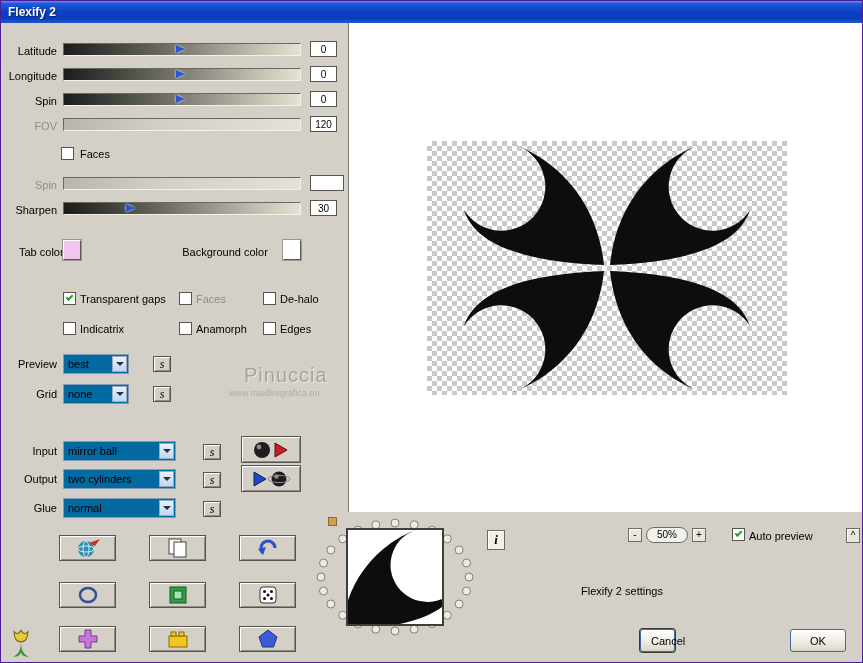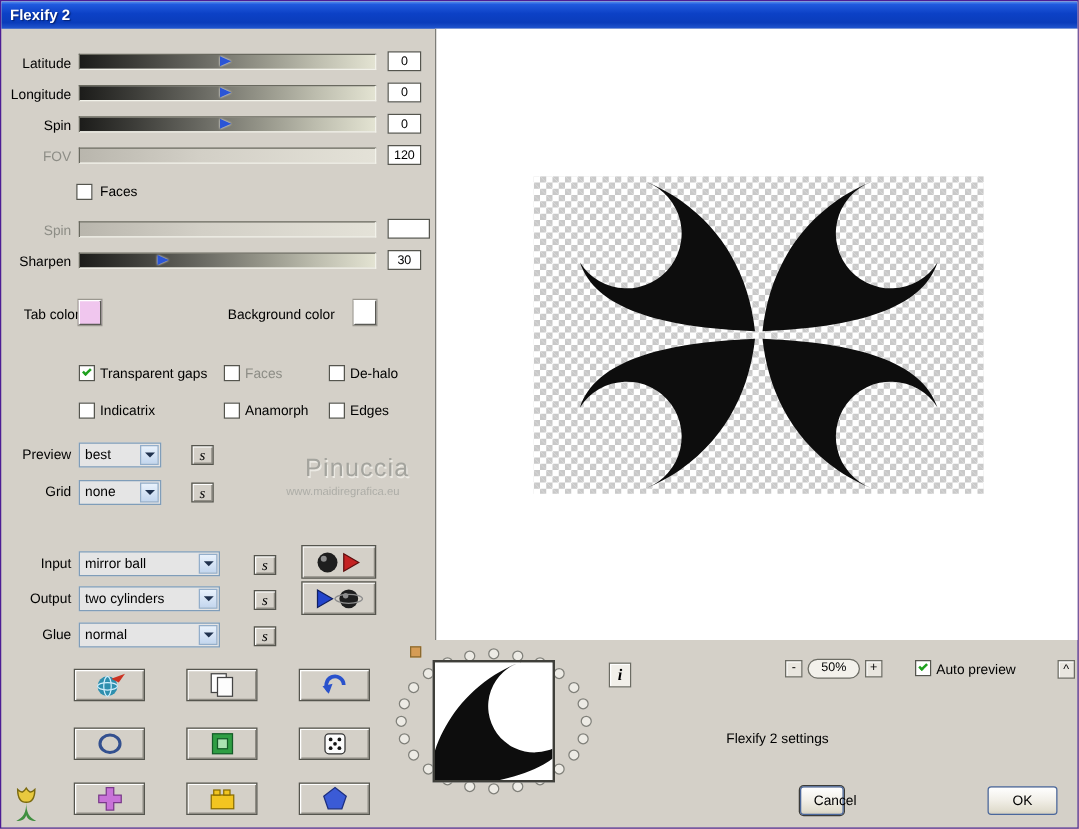--- a/index.html
+++ b/index.html
@@ -55,21 +55,21 @@
   }
   
   .cb { width:13px; height:13px; background:#fff; border:1px solid #55554e; }
   .cb .mk { display:none; position:absolute; left:2px; top:2px; width:7px; height:4px;
             border-left:2px solid #1fa11f; border-bottom:2px solid #1fa11f; transform:rotate(-45deg); }
   .cb.on .mk { display:block; }
   
   .swatch { width:18px; height:20px; border:1px solid; border-color:#ffffff #5a5a55 #5a5a55 #ffffff;
             box-shadow: 0 0 0 1px #9a978f; }
   
-  .combo { height:20px; background:#e5e5e5; border:1px solid #7f9db9;padding-left:25px; }
+  .combo { height:20px; background:#0369a1; border:1px solid #7f9db9;padding-left:25px; }
   .ctxt { position:absolute; left:4px; top:3px; font-size:11px; white-space:nowrap; }
   .cbtn { position:absolute; right:1px; top:1px; width:15px; height:16px;
           background: linear-gradient(180deg,#e9f2fc,#c3d6ee); border:1px solid #93aecb; }
   .arr { position:absolute; left:3px; top:5px; width:0; height:0;
          border-left:4px solid transparent; border-right:4px solid transparent; border-top:4px solid #20324e; }
   
   button { font-family:"Liberation Sans",sans-serif; cursor:default; }
   .sbtn {
     width:18px; height:16px; background:#d4d0c8; padding:0;
     border:1px solid #55554e; box-shadow: inset 1px 1px 0 #fff, inset -1px -1px 0 #8f8c84;

